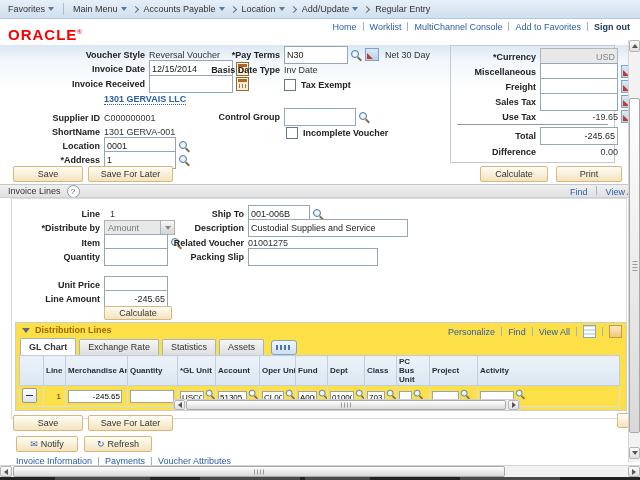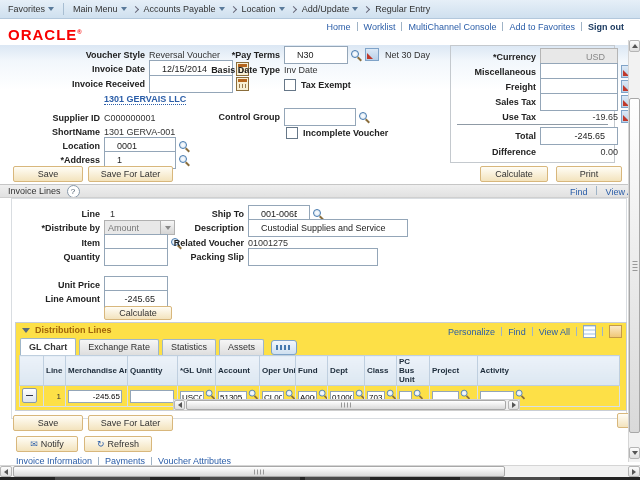--- a/index.html
+++ b/index.html
@@ -8,35 +8,35 @@
   
   .topbar{position:absolute;left:0;top:0;width:640px;height:19px;
           background:linear-gradient(#e6eff8,#cfe0ef);border-bottom:1px solid #b3c8dc;
           display:flex;align-items:center;padding-left:8px;box-sizing:border-box;white-space:nowrap;}
   .bc-item{display:inline-flex;align-items:center;color:#333;cursor:pointer;}
   .caret{width:0;height:0;border-left:3px solid transparent;border-right:3px solid transparent;
          border-top:4px solid #5a7a9a;margin-left:3px;}
   .bc-sep{width:4px;height:4px;border-top:1px solid #667;border-right:1px solid #667;
           transform:rotate(45deg);margin:0 6px;}
   .bc-div{width:1px;height:12px;background:#a8bed2;margin:0 9px;}
-  .linksbar{position:absolute;right:16px;top:22px;display:flex;align-items:flex-start;white-space:nowrap;}
+  .linksbar{position:absolute;right:10px;top:22px;display:flex;align-items:flex-start;white-space:nowrap;}
   .hlink{color:#2a5da8;cursor:pointer;}
   .hlink.signout{color:#17365d;font-weight:bold;}
   .sep{border-left:1px solid #9fb3c6;height:9px;margin:0 6px;display:inline-block;}
   .logo{position:absolute;left:8px;top:26px;font-size:15px;font-weight:bold;color:#f80000;
         letter-spacing:1px;font-family:"Liberation Sans",sans-serif;}
   .logo sup{font-size:6px;}
   .band{position:absolute;left:0;top:45px;width:628px;height:60px;
         background:linear-gradient(#dbe7f4,#f2f7fc 16px,#fff 45px);}
   
   .frow{position:absolute;height:15px;display:flex;align-items:center;white-space:nowrap;}
   .lbl{font-weight:bold;color:#222;text-align:right;display:inline-block;margin-right:4px;flex:none;}
   .lw137{width:137px}.lw92{width:92px}.lw100{width:100px}.lw104{width:104px}
   .val{color:#333;}
-  .inp{height:18px;border:1px solid #94a6b8;font-size:9px;padding:0 12px;box-sizing:border-box;
+  .inp{height:18px;border:1px solid #94a6b8;font-size:9px;padding:0 2px;box-sizing:border-box;
        font-family:inherit;color:#222;background:#fff;}
   .num{text-align:right;}
   .dis{background:#e8e8e8;color:#888;border:1px solid #b5b5b5;}
   .link{color:#2a5da8;cursor:pointer;}
   .suplink{font-weight:bold;border-bottom:1px dotted #2a5da8;}
   .chk{display:inline-block;width:10px;height:10px;border:1px solid #667788;background:#fff;
        margin-right:5px;flex:none;cursor:pointer;}
   .cblbl{font-weight:bold;color:#222;}
   
   .mag{position:relative;display:inline-block;width:12px;height:12px;margin-left:2px;cursor:pointer;flex:none;}

